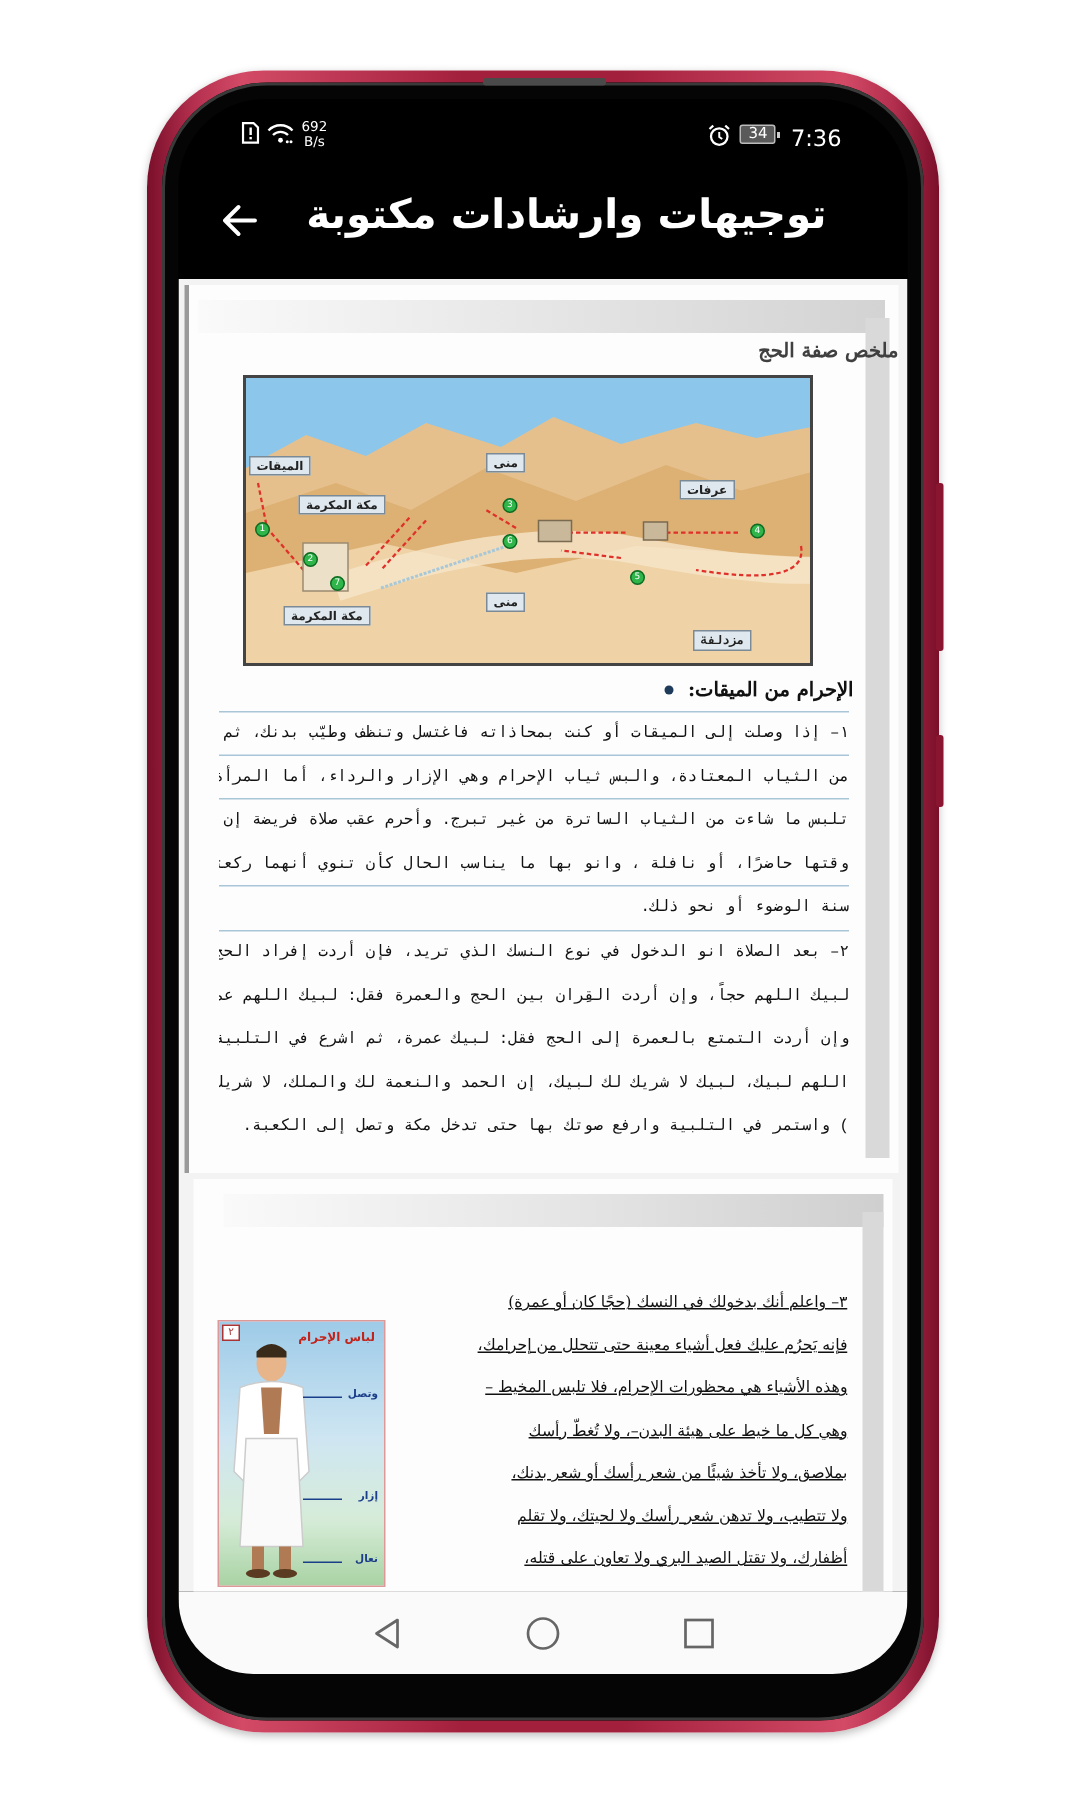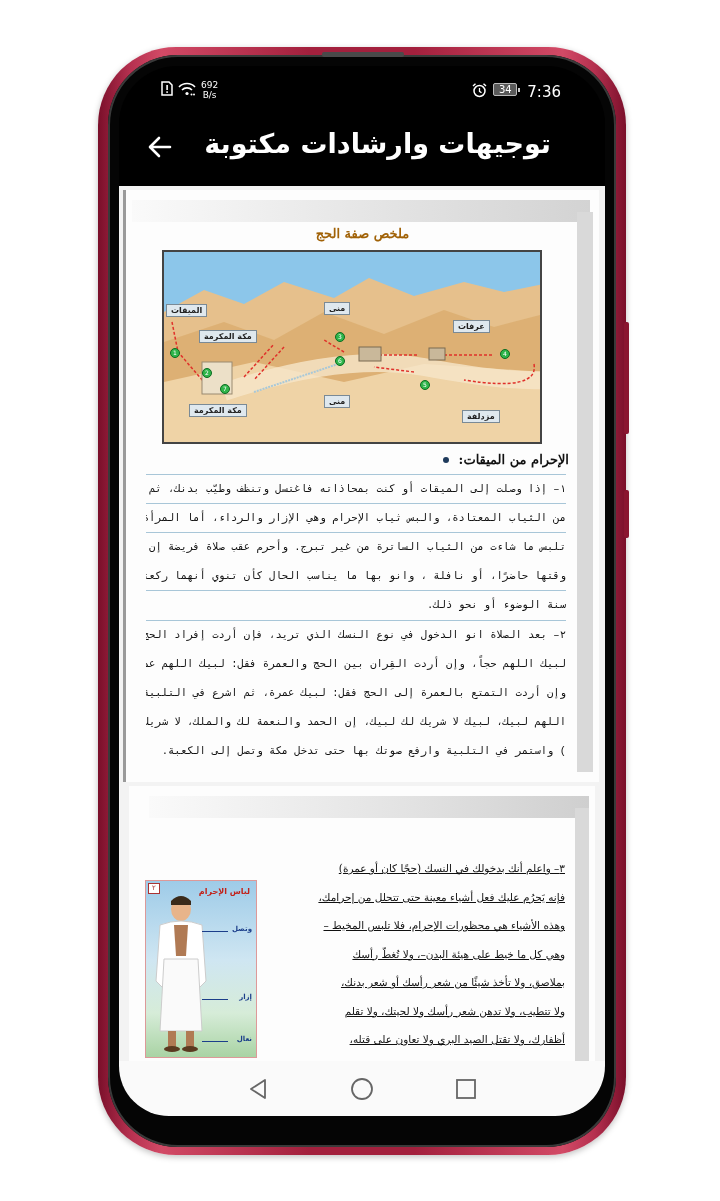--- a/index.html
+++ b/index.html
@@ -56,22 +56,22 @@
     .page1 {
       position: absolute; left: 4px; top: 4px; width: 476px; height: 592px; background: #fdfdfd;
       border-left: 3px solid #9a9a9a;
     }
     .page1-shade {
       position: absolute; left: 6px; top: 10px; width: 458px; height: 22px;
       background: linear-gradient(90deg, #fafafa 0%, #e2e2e2 60%, #d3d3d3 100%);
     }
     .page1-right-shade { position: absolute; right: 6px; top: 22px; width: 16px; height: 560px; background: #d9d9d9; }
     .page-title {
-      position: absolute; left: 0; width: 100%; top: 36px; text-align: center; direction: rtl;
-      font-family: "DejaVu Serif", serif; font-size: 13px; color: #a16207; font-weight: bold;
+      position: absolute; left: 0; width: 100%; top: 36px; direction: rtl;
+      font-family: "DejaVu Serif", serif; font-size: 13px; color: #404040; font-weight: bold;
     }
 
     .map {
       position: absolute; left: 36px; top: 60px; width: 380px; height: 194px;
       border: 2px solid #444; overflow: hidden; background: #8cc6ea;
     }
     .map svg { position: absolute; left: 0; top: 0; }
     .map-label {
       position: absolute; background: #dfe8ee; border: 1px solid #7a8a96; font-size: 8px; color: #222;
       padding: 1px 4px; direction: rtl; font-family: "DejaVu Sans", sans-serif; font-weight: bold; white-space: nowrap;
@@ -210,21 +210,21 @@
           <rect x="38" y="110" width="30" height="32" fill="#ece0c8" stroke="#9a8a70"></rect>
           <rect x="195" y="95" width="22" height="14" fill="#c9b89a" stroke="#7a6a50"></rect>
           <rect x="265" y="96" width="16" height="12" fill="#c9b89a" stroke="#7a6a50"></rect>
         </svg>
         <div class="map-label" style="left:2px; top:52px;">الميقات</div>
         <div class="map-label" style="left:35px; top:78px;">مكة المكرمة</div>
         <div class="map-label" style="left:25px; top:152px;">مكة المكرمة</div>
         <div class="map-label" style="left:160px; top:50px;">منى</div>
         <div class="map-label" style="left:160px; top:143px;">منى</div>
         <div class="map-label" style="left:289px; top:68px;">عرفات</div>
-        <div class="map-label" style="left:298px; top:158px;">مزدلفة</div>
+        <div class="map-label" style="left:298px; top:168px;font-family:Liberation Mono, monospace;">مزدلفة</div>
         <div class="map-dot" style="left:6px; top:96px;">1</div>
         <div class="map-dot" style="left:38px; top:116px;">2</div>
         <div class="map-dot" style="left:171px; top:80px;">3</div>
         <div class="map-dot" style="left:336px; top:97px;">4</div>
         <div class="map-dot" style="left:256px; top:128px;">5</div>
         <div class="map-dot" style="left:171px; top:104px;">6</div>
         <div class="map-dot" style="left:56px; top:132px;">7</div>
       </div>
 
       <div class="section-heading">

